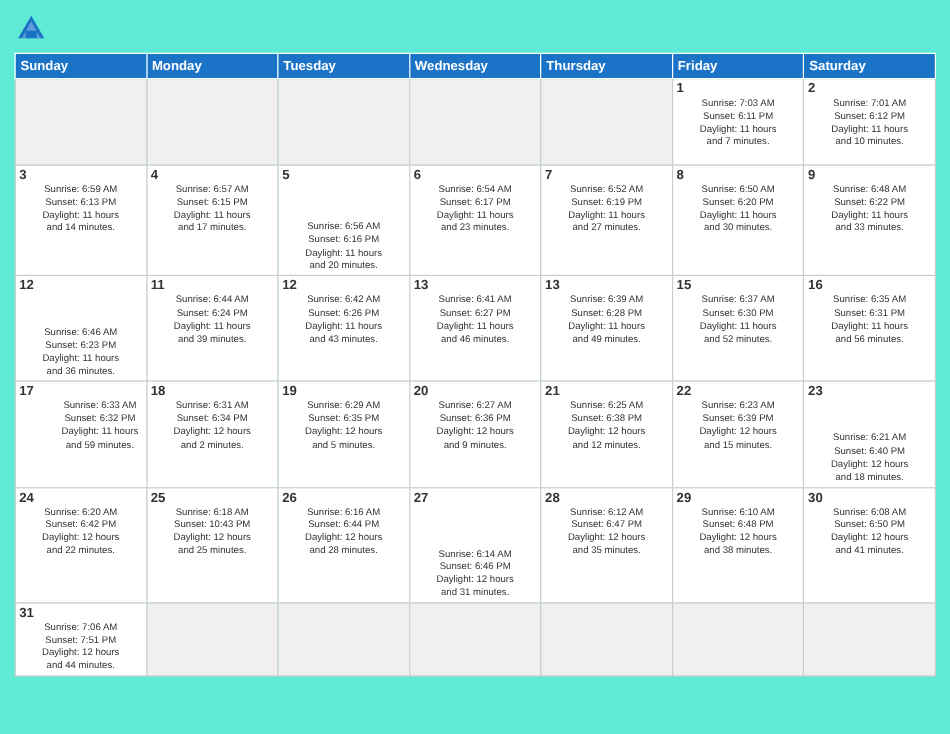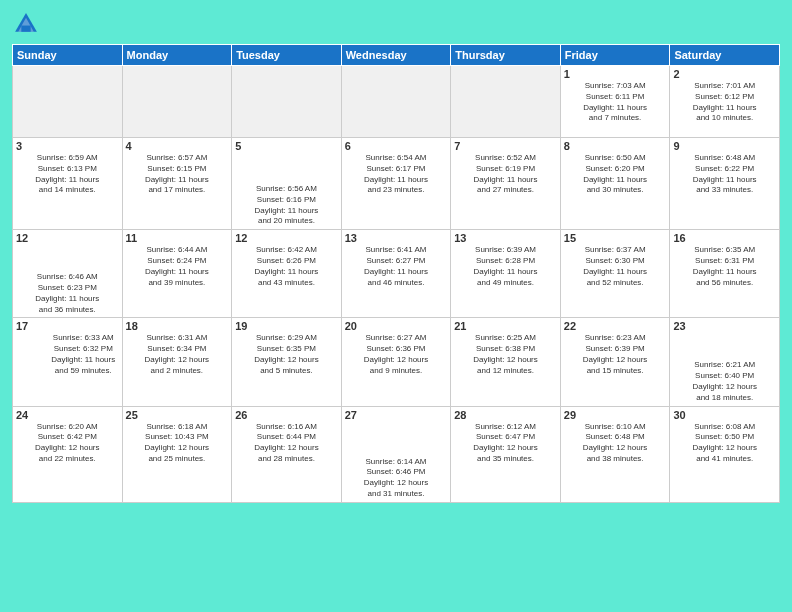--- a/index.html
+++ b/index.html
@@ -345,15 +345,30 @@
 and 38 minutes.</div>
           </td>
           <td>
             <span class="day-num">30</span>
             <div class="day-info" style="white-space: pre-line;">Sunrise: 6:08 AM
 Sunset: 6:50 PM
 Daylight: 12 hours
 and 41 minutes.</div>
           </td>
         </tr>
+        <tr class="last-row">
+          <td>
+            <span class="day-num">31</span>
+            <div class="day-info" style="white-space: pre-line;">Sunrise: 7:06 AM
+Sunset: 7:51 PM
+Daylight: 12 hours
+and 44 minutes.</div>
+          </td>
+          <td class="empty"></td>
+          <td class="empty"></td>
+          <td class="empty"></td>
+          <td class="empty"></td>
+          <td class="empty"></td>
+          <td class="empty"></td>
+        </tr>
       </tbody>
   </table>
 </div>
 
 </body></html>

